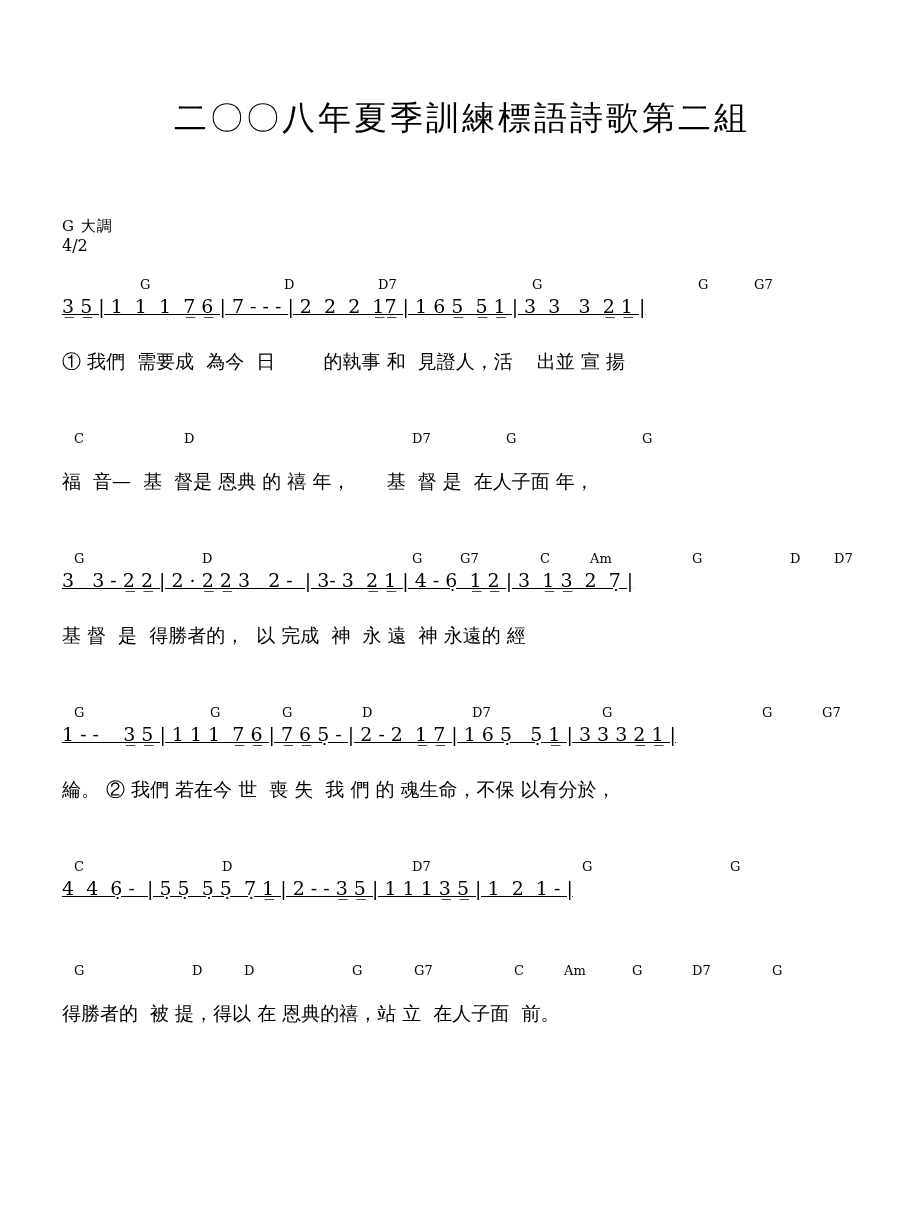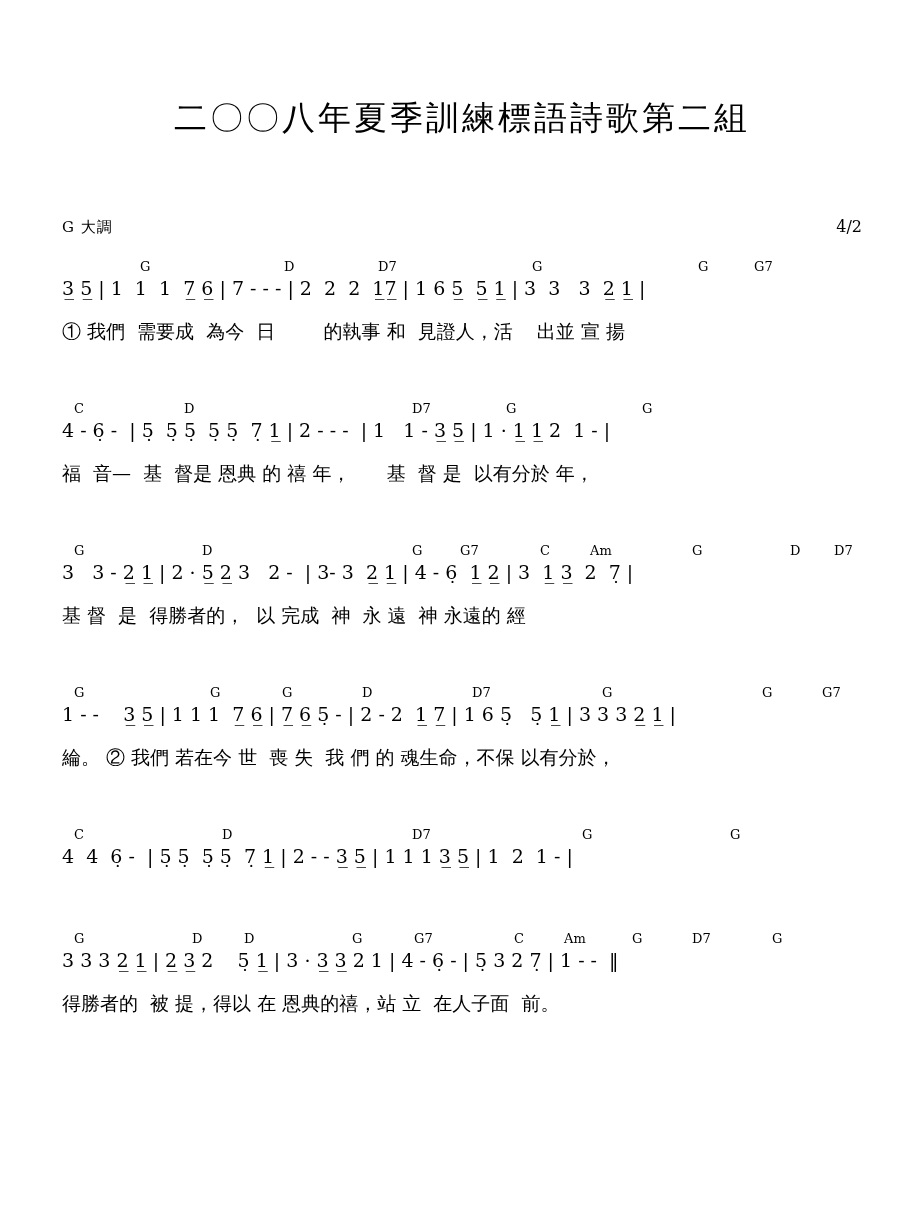--- a/index.html
+++ b/index.html
@@ -30,20 +30,21 @@
     font-weight: 500;
     margin-top: 96px;
     white-space: nowrap;
   }
   .meta-row {
     display: flex;
     justify-content: space-between;
     align-items: baseline;
     margin-top: 76px;
     font-size: 15px;
+    flex-direction: column;
   }
   .meta-key {
     font-family: "DejaVu Serif", serif;
     letter-spacing: 1px;
   }
   .meta-time {
     font-family: "DejaVu Serif", serif;
     font-size: 16px;
   }
 
@@ -68,28 +69,29 @@
     height: 34px;
     font-size: 19px;
     font-family: "DejaVu Serif", serif;
     letter-spacing: 0px;
     white-space: nowrap;
   }
   .notes .n {
     position: absolute;
     top: 0;
     white-space: pre;
+    text-decoration: underline;
   }
   .lyrics {
     position: relative;
     height: 30px;
     font-size: 19px;
     font-family: "DejaVu Serif", serif;
     white-space: nowrap;
-    margin-top: 8px;
+    margin-top: 20px;
   }
   .lyrics .ly {
     position: absolute;
     top: 0;
     white-space: pre;
   }
   .sysgap { height: 30px; }
 </style>
 </head>
 <body>
@@ -123,44 +125,41 @@
   <div class="sysgap"></div>
 
   <div class="system">
     <div class="chords">
       <span class="chord" style="left:12px">C</span>
       <span class="chord" style="left:122px">D</span>
       <span class="chord" style="left:350px">D7</span>
       <span class="chord" style="left:444px">G</span>
       <span class="chord" style="left:580px">G</span>
     </div>
-    <div class="notes">
-      <span class="n" style="left:0px">4 - 6̣ -  | 5̣  5̣ 5̣  5̣ 5̣  7̣ 1̲ | 2 - - -  | 1   1 - 3̲ 5̲ | 1 · 1̲ 1̲ 2  1 - |</span>
-    </div>
-    <div class="lyrics">
-      <span class="ly" style="left:0px">福  音—  基  督是 恩典 的 禧 年，      基  督 是  以有分於 年，</span>
+    <div class="lyrics">
+      <span class="ly" style="left:0px">福  音—  基  督是 恩典 的 禧 年，      基  督 是  在人子面 年，</span>
     </div>
   </div>
 
   <div class="sysgap"></div>
 
   <div class="system">
     <div class="chords">
       <span class="chord" style="left:12px">G</span>
       <span class="chord" style="left:140px">D</span>
       <span class="chord" style="left:350px">G</span>
       <span class="chord" style="left:398px">G7</span>
       <span class="chord" style="left:478px">C</span>
       <span class="chord" style="left:528px">Am</span>
       <span class="chord" style="left:630px">G</span>
       <span class="chord" style="left:728px">D</span>
       <span class="chord" style="left:772px">D7</span>
     </div>
     <div class="notes">
-      <span class="n" style="left:0px">3   3 - 2̲ 1̲ | 2 · 5̲ 2̲ 3   2 -  | 3- 3  2̲ 1̲ | 4 - 6̣  1̲ 2̲ | 3  1̲ 3̲  2  7̣ |</span>
+      <span class="n" style="left:0px">3   3 - 2̲ 2̲ | 2 · 2̲ 2̲ 3   2 -  | 3- 3  2̲ 1̲ | 4 - 6̣  1̲ 2̲ | 3  1̲ 3̲  2  7̣ |</span>
     </div>
     <div class="lyrics">
       <span class="ly" style="left:0px">基 督  是  得勝者的，  以 完成  神  永 遠  神 永遠的 經</span>
     </div>
   </div>
 
   <div class="sysgap"></div>
 
   <div class="system">
     <div class="chords">
@@ -204,21 +203,18 @@
       <span class="chord" style="left:130px">D</span>
       <span class="chord" style="left:182px">D</span>
       <span class="chord" style="left:290px">G</span>
       <span class="chord" style="left:352px">G7</span>
       <span class="chord" style="left:452px">C</span>
       <span class="chord" style="left:502px">Am</span>
       <span class="chord" style="left:570px">G</span>
       <span class="chord" style="left:630px">D7</span>
       <span class="chord" style="left:710px">G</span>
     </div>
-    <div class="notes">
-      <span class="n" style="left:0px">3 3 3 2̲ 1̲ | 2̲ 3̲ 2    5̣ 1̲ | 3 · 3̲ 3̲ 2 1 | 4 - 6̣ - | 5̣ 3 2 7̣ | 1 - -  ‖</span>
-    </div>
     <div class="lyrics">
       <span class="ly" style="left:0px">得勝者的  被 提，得以 在 恩典的禧，站 立  在人子面  前。</span>
     </div>
   </div>
 
 </div>
 
 </body></html>

